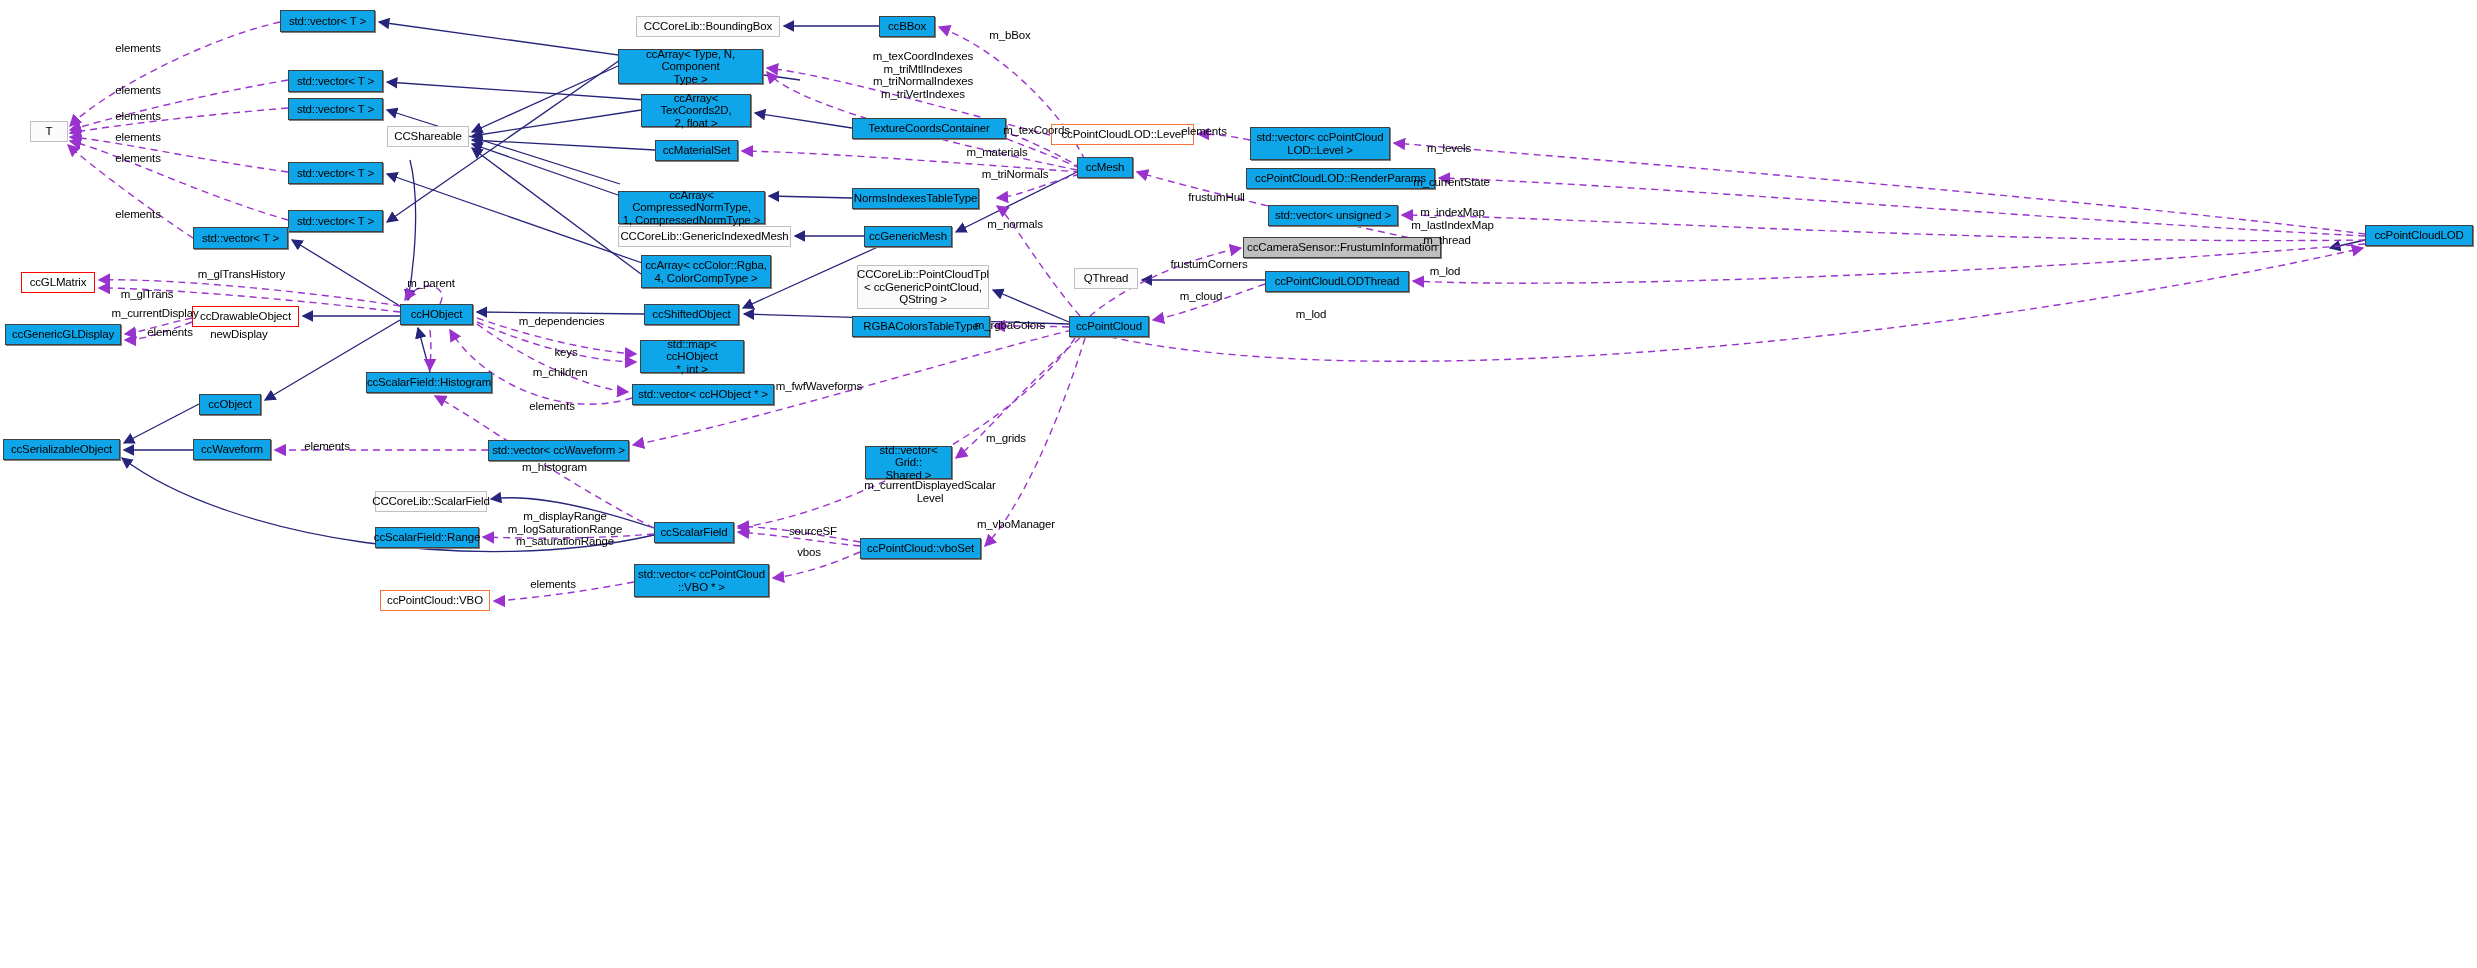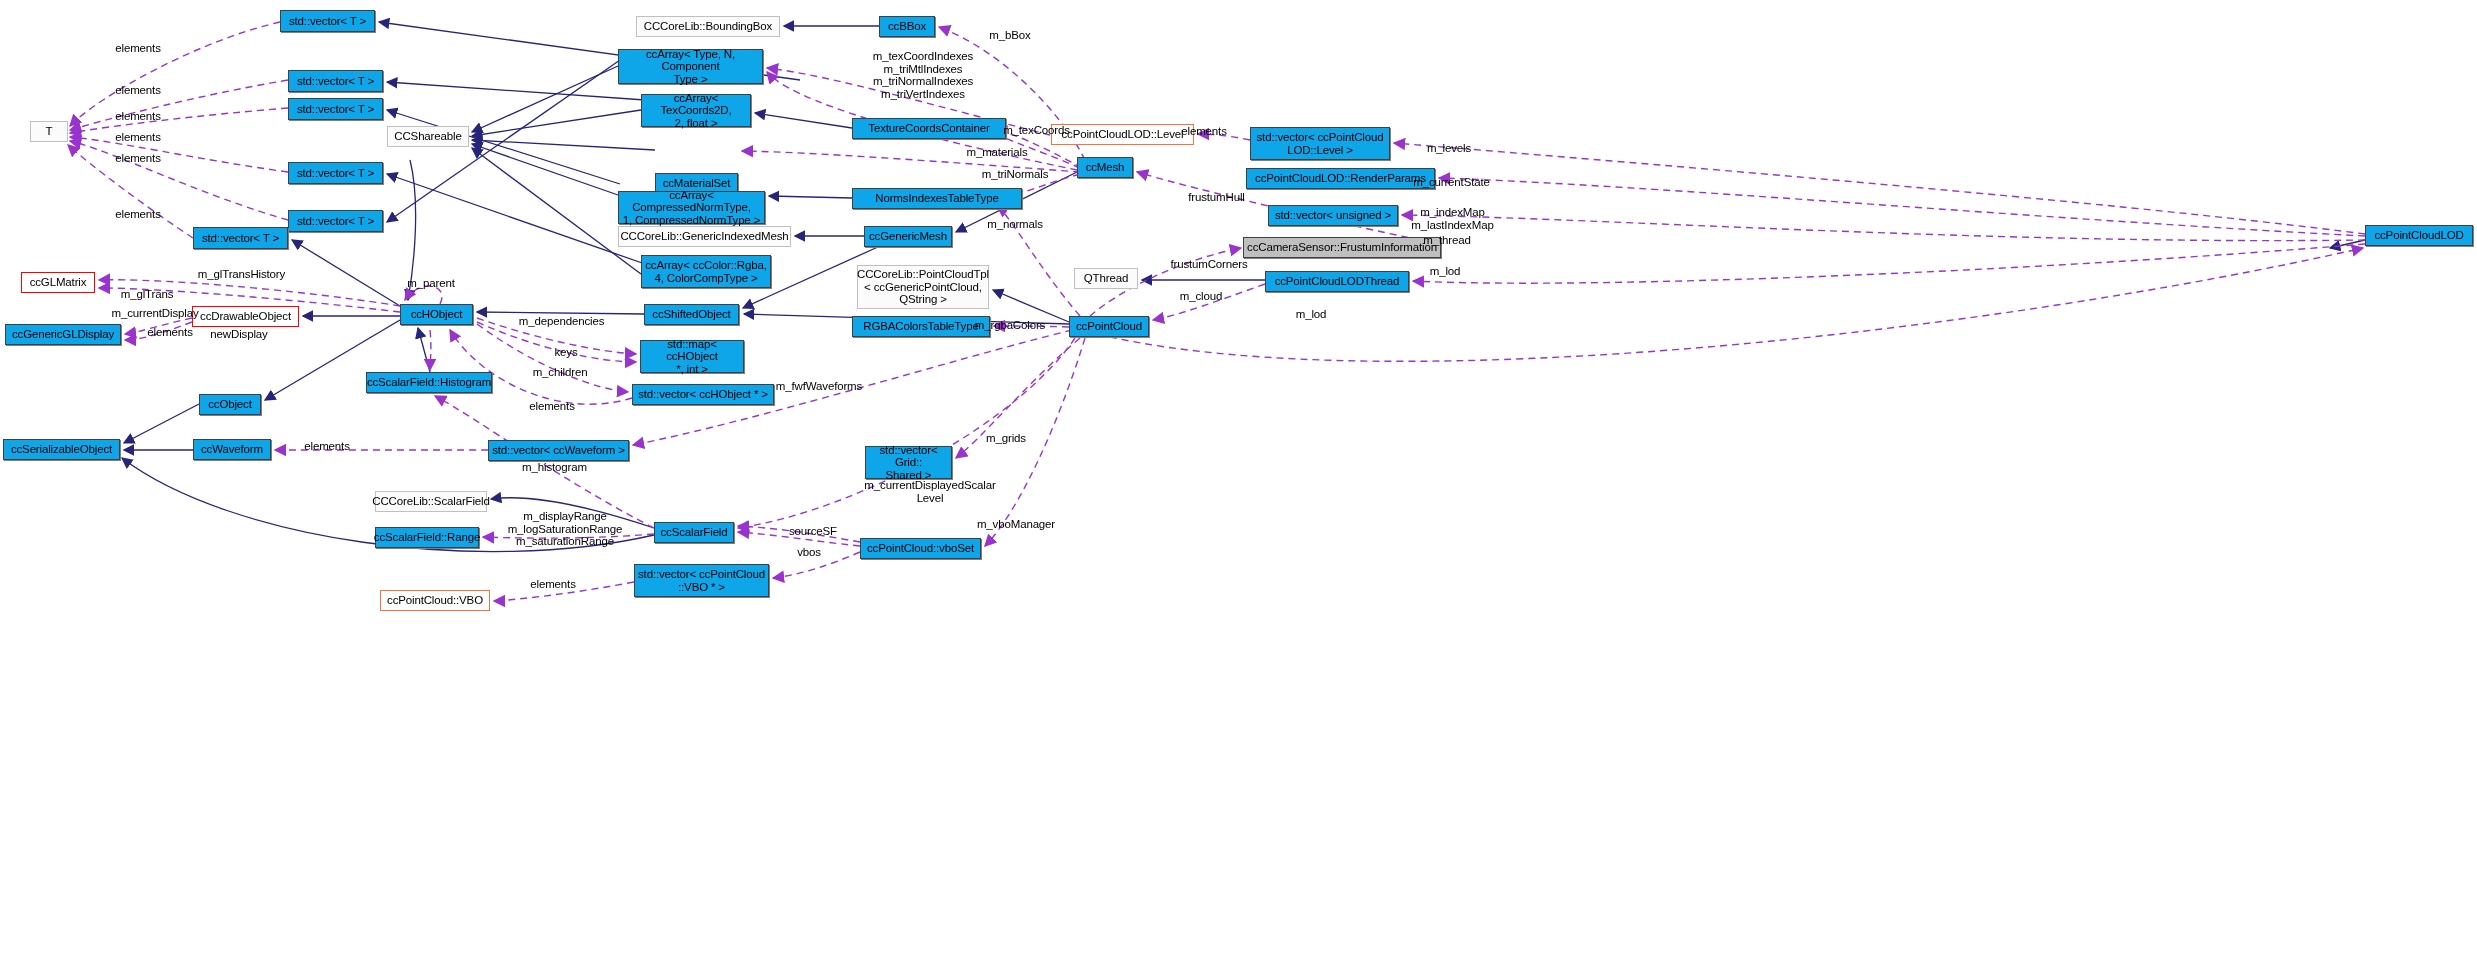--- a/index.html
+++ b/index.html
@@ -220,27 +220,27 @@
       <div class="node n-plain" style="left: 288px; top: 70px; width: 95px; height: 22px;">std::vector&lt; T &gt;</div>
       <div class="node n-plain" style="left: 288px; top: 98px; width: 95px; height: 22px;">std::vector&lt; T &gt;</div>
       <div class="node n-plain" style="left: 641px; top: 94px; width: 110px; height: 33px;">ccArray&lt; TexCoords2D,
 2, float &gt;</div>
       <div class="node n-plain" style="left: 852px; top: 118px; width: 154px; height: 21px;">TextureCoordsContainer</div>
       <div class="node n-orange" style="left: 1051px; top: 124px; width: 143px; height: 21px;">ccPointCloudLOD::Level</div>
       <div class="node n-light" style="left: 30px; top: 121px; width: 38px; height: 21px;">T</div>
       <div class="node n-light" style="left: 387px; top: 126px; width: 82px; height: 21px;">CCShareable</div>
       <div class="node n-plain" style="left: 1250px; top: 127px; width: 140px; height: 33px;">std::vector&lt; ccPointCloud
 LOD::Level &gt;</div>
-      <div class="node n-plain" style="left: 655px; top: 140px; width: 83px; height: 21px; margin-top: 33px;">ccMaterialSet</div>
+      <div class="node n-plain" style="left: 655px; top: 140px; width: 83px; height: 21px;">ccMaterialSet</div>
       <div class="node n-plain" style="left: 1077px; top: 157px; width: 56px; height: 21px;">ccMesh</div>
       <div class="node n-plain" style="left: 288px; top: 162px; width: 95px; height: 22px;">std::vector&lt; T &gt;</div>
       <div class="node n-plain" style="left: 1246px; top: 168px; width: 189px; height: 21px;">ccPointCloudLOD::RenderParams</div>
       <div class="node n-plain" style="left: 618px; top: 178px; width: 147px; height: 33px; margin-top: 13px;">ccArray&lt; CompressedNormType,
 1, CompressedNormType &gt;</div>
-      <div class="node n-plain" style="left: 852px; top: 188px; width: 170px; height: 21px;">NormsIndexesTableType</div>
+      <div class="node n-plain" style="left: 852px; top: 188px; width: 127px; height: 21px;">NormsIndexesTableType</div>
       <div class="node n-plain" style="left: 1268px; top: 205px; width: 130px; height: 21px;">std::vector&lt; unsigned &gt;</div>
       <div class="node n-plain" style="left: 288px; top: 210px; width: 95px; height: 22px;">std::vector&lt; T &gt;</div>
       <div class="node n-light" style="left: 618px; top: 226px; width: 173px; height: 21px;">CCCoreLib::GenericIndexedMesh</div>
       <div class="node n-plain" style="left: 864px; top: 226px; width: 88px; height: 21px;">ccGenericMesh</div>
       <div class="node n-grey" style="left: 1243px; top: 237px; width: 198px; height: 21px;">ccCameraSensor::FrustumInformation</div>
       <div class="node n-plain" style="left: 2365px; top: 225px; width: 108px; height: 21px;">ccPointCloudLOD</div>
       <div class="node n-plain" style="left: 193px; top: 227px; width: 95px; height: 22px;">std::vector&lt; T &gt;</div>
       <div class="node n-plain" style="left: 641px; top: 255px; width: 130px; height: 33px;">ccArray&lt; ccColor::Rgba,
 4, ColorCompType &gt;</div>
       <div class="node n-light" style="left: 857px; top: 265px; width: 132px; height: 44px;">CCCoreLib::PointCloudTpl

